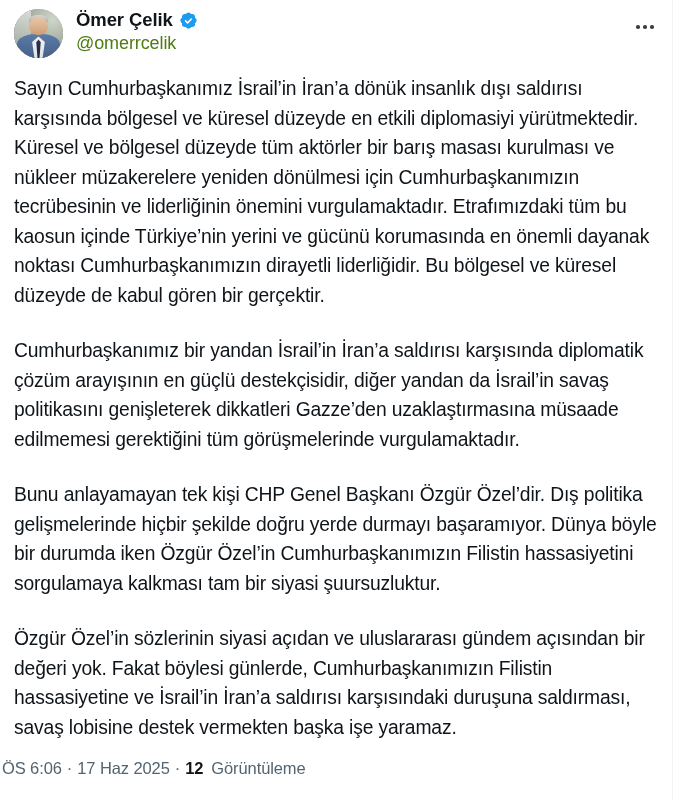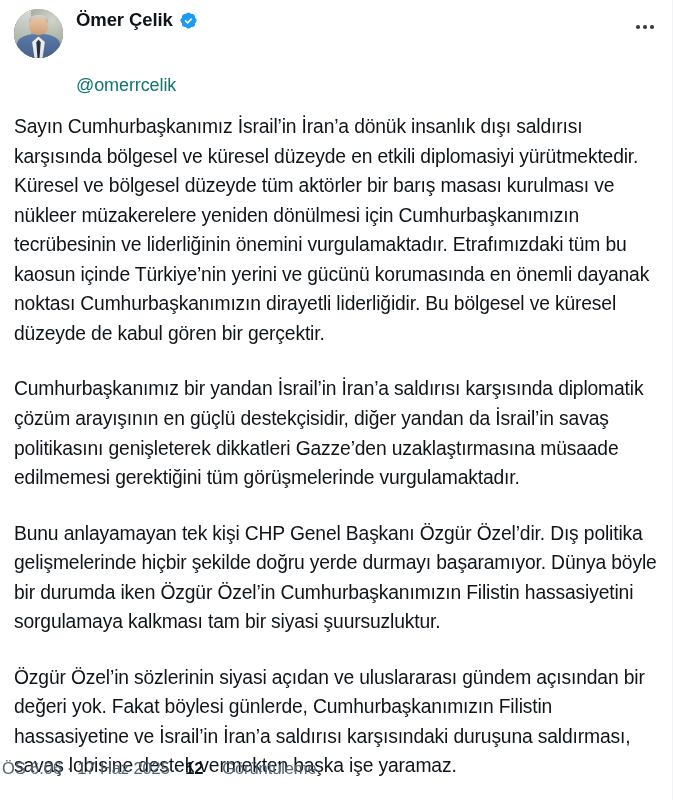--- a/index.html
+++ b/index.html
@@ -110,21 +110,20 @@
     background: linear-gradient(180deg, #2c3550 0%, #1b2135 100%);
     clip-path: polygon(50% 0, 100% 16%, 72% 100%, 28% 100%, 0 16%);
   }
 
   .name-block {
     display: flex;
     flex-direction: column;
     justify-content: center;
     padding-top: 1px;
     min-width: 0;
-    gap: 42px;
   }
 
   .name-row {
     display: flex;
     align-items: center;
     line-height: 1.1;
   }
 
   .display-name {
     font-size: 18.5px;
@@ -137,21 +136,21 @@
   .verified-badge {
     width: 19px;
     height: 19px;
     margin-left: 6px;
     flex: 0 0 auto;
     display: block;
   }
 
   .handle {
     font-size: 18px;
-    color: #0f766e;
+    color: #4d7c0f;
     margin-top: 3px;
     letter-spacing: -0.1px;
     white-space: nowrap;
   }
 
   .header-spacer { flex: 1 1 auto; }
 
   .more-btn {
     flex: 0 0 auto;
     width: 34px;
@@ -209,21 +208,21 @@
     display: flex;
     align-items: center;
     flex-wrap: wrap;
   }
   .tweet-footer .sep {
     margin: 0 5px;
   }
   .views-count {
     color: #0f1419;
     font-weight: 700;
-    margin-right: 19px;
+    margin-right: 8px;
   }
   .footer-link {
     color: inherit;
     text-decoration: none;
     cursor: pointer;
   }
 </style>
 </head>
 <body>
 

